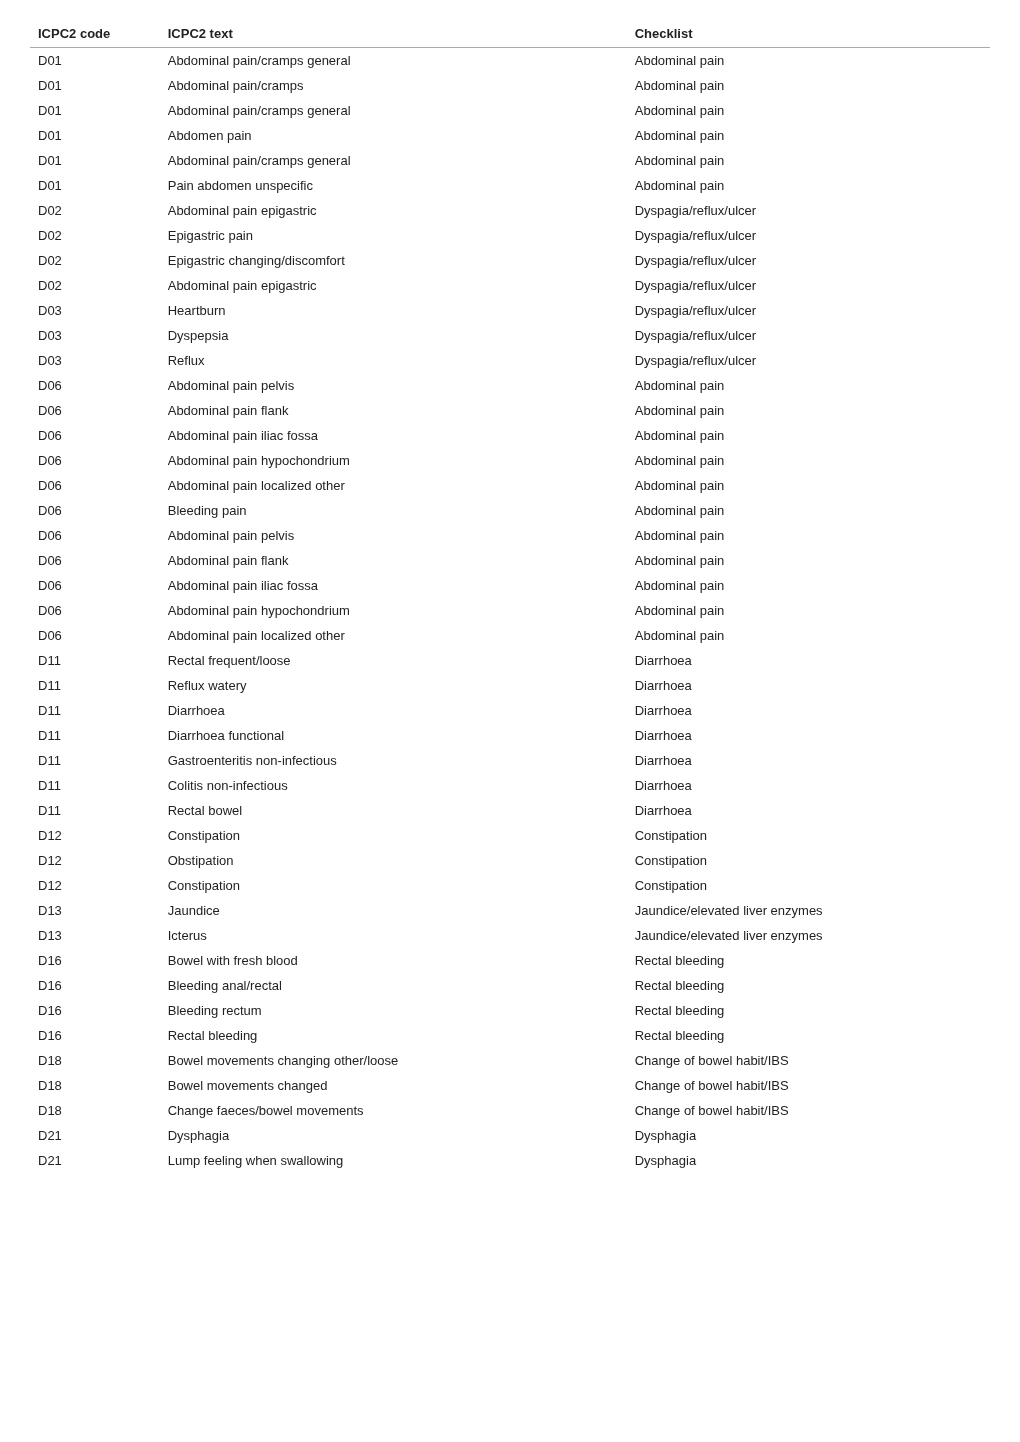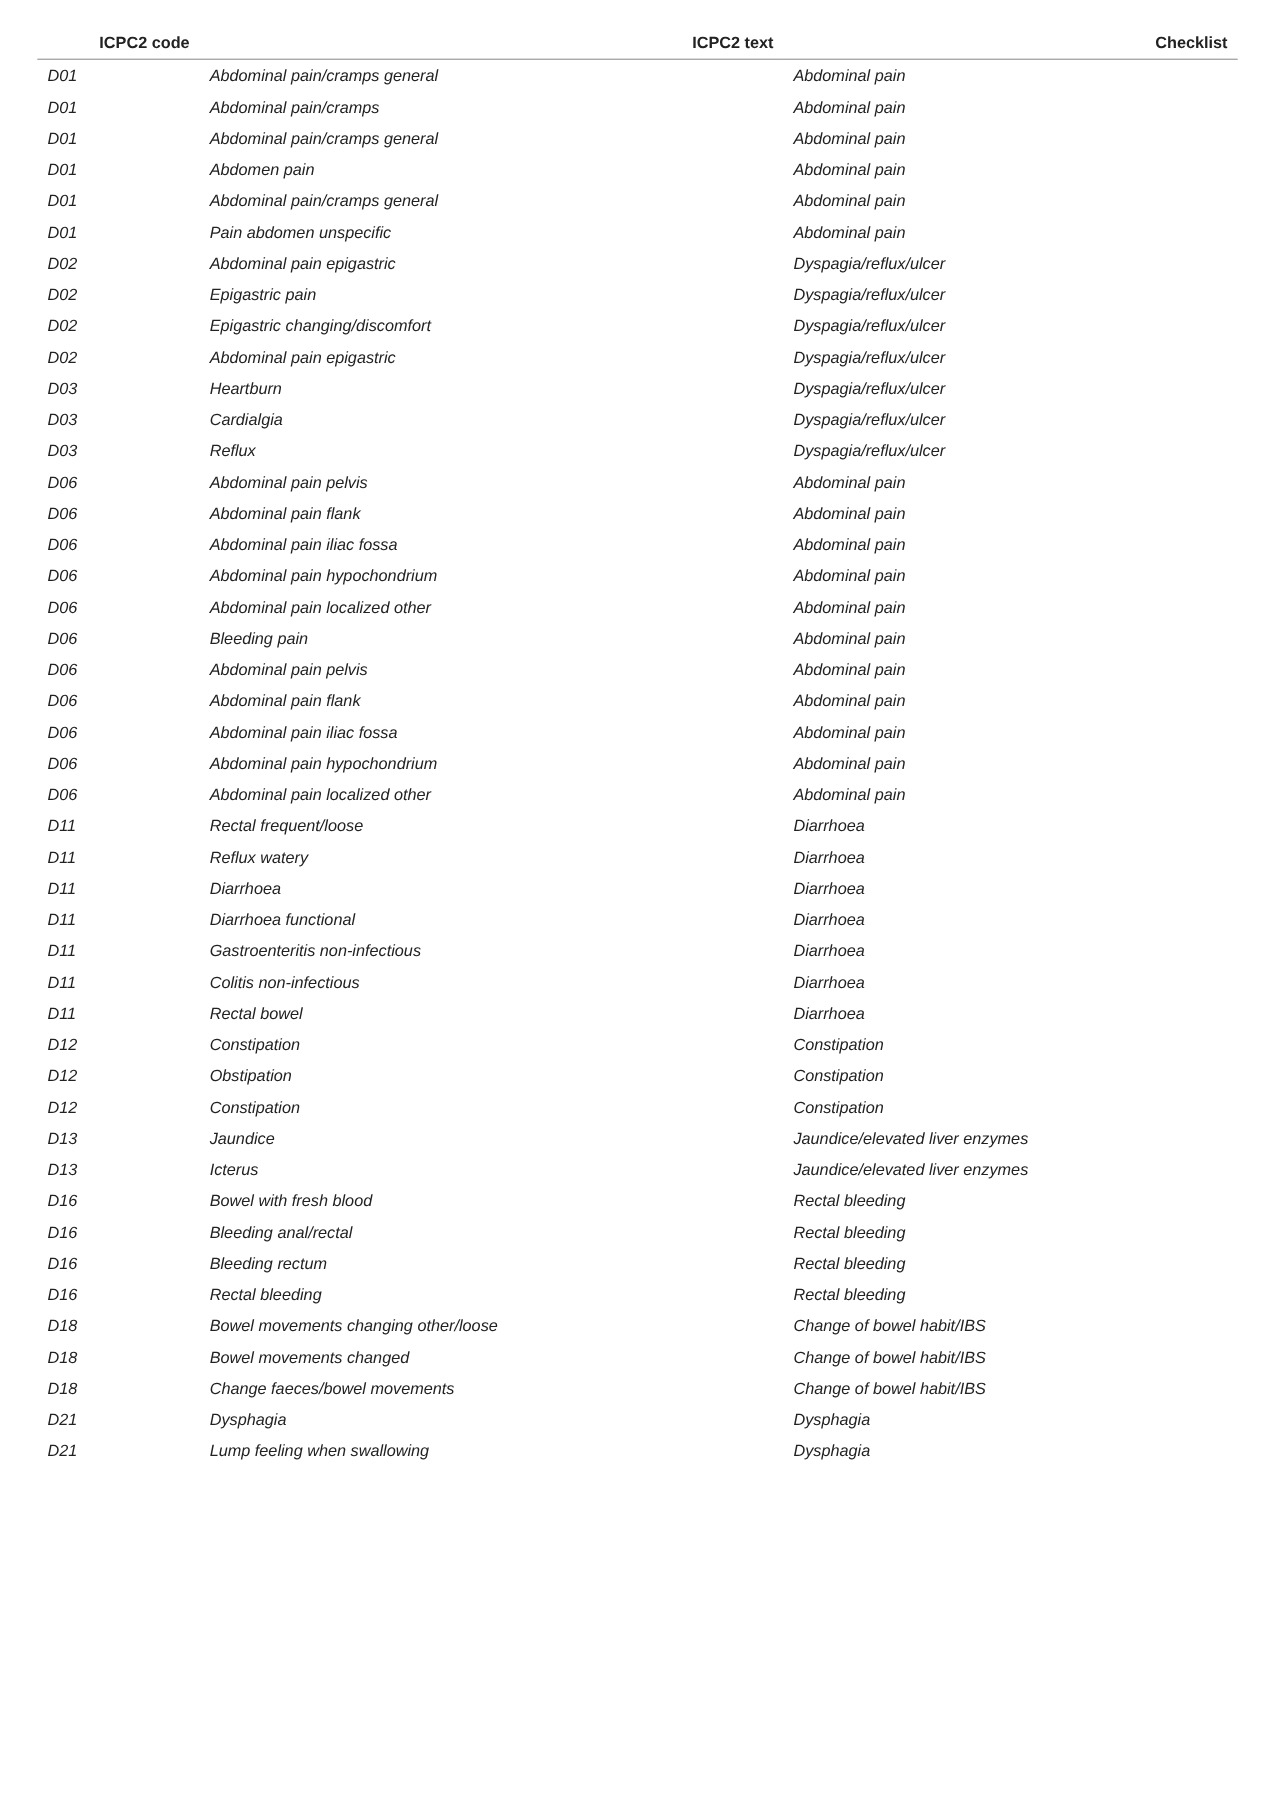--- a/index.html
+++ b/index.html
@@ -17,35 +17,34 @@
       padding: 20px 30px;
     }
     table {
       width: 100%;
       border-collapse: collapse;
     }
     thead tr {
       border-bottom: 1px solid #aaa;
     }
     th {
-      text-align: right;
+      text-align: left;
       font-weight: 600;
       padding: 6px 8px;
       font-size: 13px;
       color: #222;
     }
     td {
       padding: 5px 8px;
       font-size: 13px;
       color: #222;
       vertical-align: top;
     }
     tbody tr {
       border-bottom: none;
-      font-style: italic;
     }
     col.col-code { width: 100px; }
     col.col-text { width: 360px; }
     col.col-checklist { width: 280px; }
   </style>
 </head>
 <body>
 
 <div class="table-container">
   <table>
@@ -112,21 +111,21 @@
           <td>Abdominal pain epigastric</td>
           <td>Dyspagia/reflux/ulcer</td>
         </tr>
         <tr>
           <td>D03</td>
           <td>Heartburn</td>
           <td>Dyspagia/reflux/ulcer</td>
         </tr>
         <tr>
           <td>D03</td>
-          <td>Cardialgia</td>
+          <td>Dyspepsia</td>
           <td>Dyspagia/reflux/ulcer</td>
         </tr>
         <tr>
           <td>D03</td>
           <td>Reflux</td>
           <td>Dyspagia/reflux/ulcer</td>
         </tr>
         <tr>
           <td>D06</td>
           <td>Abdominal pain pelvis</td>

